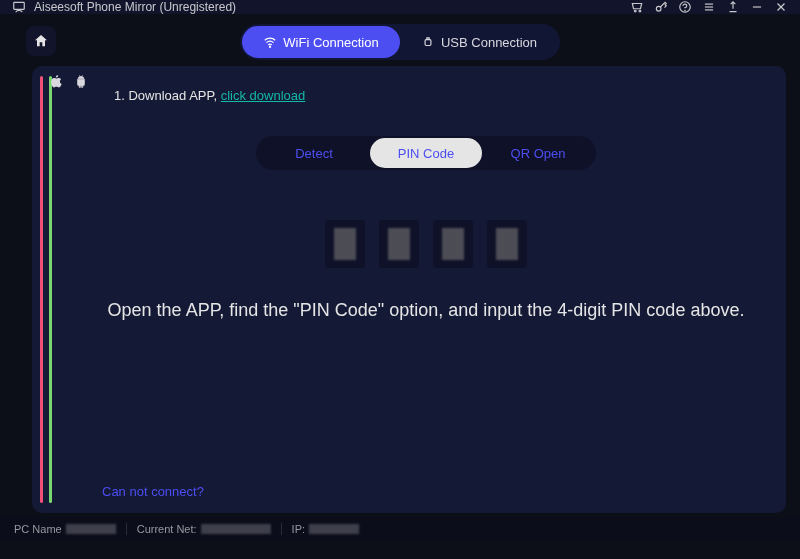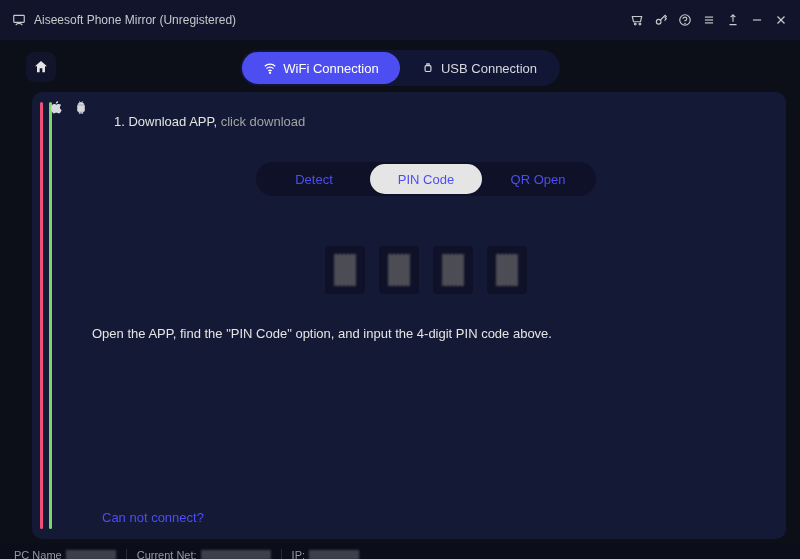--- a/index.html
+++ b/index.html
@@ -1,18 +1,18 @@
 <!DOCTYPE html>
 <html><head>
   <meta charset="utf-8">
   <style>
     * { margin: 0; padding: 0; box-sizing: border-box; font-family: -apple-system, BlinkMacSystemFont, "Segoe UI", Arial, sans-serif; }
     body { background: #0c0e18; width: 800px; height: 559px; overflow: hidden; color: #e5e5e5; }
 
-    .titlebar { height: 40px; background: #12142b; display: flex; align-items: center; padding: 0 12px; font-size: 12px; color: #c8c8cc; }
+    .titlebar { height: 14px; background: #12142b; display: flex; align-items: center; padding: 0 12px; font-size: 12px; color: #c8c8cc; }
     .titlebar-left { display: flex; align-items: center; gap: 8px; }
     .titlebar-right { margin-left: auto; display: flex; align-items: center; gap: 10px; }
     .tb-icon { width: 14px; height: 14px; display:flex; align-items:center; justify-content:center; cursor:pointer; color:#c8c8cc; }
 
     .app { height: calc(559px - 32px - 24px); padding: 14px 14px 0 14px; position: relative; }
 
     .home-btn { position:absolute; left:26px; top:12px; width:30px; height:30px; background:#12142b; border-radius:8px; display:flex; align-items:center; justify-content:center; cursor:pointer; }
 
     .conn-tabs { width:320px; height:36px; background:#111635; border-radius:22px; display:flex; margin: -4px auto 0 auto; align-items:center; padding:2px; }
     .conn-tab { flex:1; height:32px; border-radius:20px; display:flex; align-items:center; justify-content:center; gap:6px; font-size:13px; color:#d8d8de; cursor:pointer; }
@@ -22,31 +22,31 @@
     .panel-wrap { position:absolute; left:32px; right:14px; top:52px; bottom:4px; background:#141935; border-radius:10px; padding:20px 26px 14px 60px; }
 
     .device-rails { position:absolute; left:0; top:10px; bottom:10px; width:40px; display:flex; gap:6px; padding-left:8px; }
     .rail { width:3px; height:100%; border-radius:2px; }
     .rail.pink { background:#f05078; }
     .rail.green { background:#7ad76d; }
     .device-icons { position:absolute; left:18px; top:8px; display:flex; gap:10px; }
     .dev-icon { width:14px; height:14px; color:#d8d8de; }
 
     .instructions { font-size:13px; color:#e5e5e5; line-height:20px; margin-bottom:30px; margin-left:22px; }
-    .instructions .link { color:#a3a3a3; cursor:pointer; }
+    .instructions .link { color:#14b8a6; text-decoration:underline; cursor:pointer; }
 
     .method-tabs { width:340px; height:34px; background:#0f1129; border-radius:18px; display:flex; align-items:flex-end; margin:0 auto 50px auto; padding:2px; font-size:13px; }
     .method-tab { flex:1; height:30px; border-radius:16px; display:flex; align-items:center; justify-content:center; color:#4d4ef2; cursor:pointer; }
     .method-tab.active { background:#e5e5e5; }
 
     .pin-row { display:flex; gap:14px; justify-content:center; margin-bottom:32px; }
     .pin-box { width:40px; height:48px; background:#0f1129; border-radius:4px; display:flex; align-items:center; justify-content:center; }
     .blur { width:22px; height:32px; background:repeating-conic-gradient(#6c6c74 0% 25%, #2d2d36 0% 50%) 50% / 4px 4px; filter:blur(1px); }
 
-    .hint { text-align:left; font-size:13px; color:#e5e5e5; }
+    .hint { text-align:center; font-size:18px; color:#e5e5e5; }
     .cant { position:absolute; bottom:14px; left:70px; font-size:13px; color:#4d4ef2; cursor:pointer; }
 
     .statusbar { height:24px; background:#0b0d1a; display:flex; align-items:center; font-size:11px; color:#9898a0; padding:0 14px; gap:4px; }
     .sb-label { color:#9898a0; }
     .sb-blur { width:50px; height:10px; background:repeating-conic-gradient(#545460 0% 25%, #242430 0% 50%) 50% / 3px 3px; filter:blur(1px); display:inline-block; }
     .sep { width:1px; height:12px; background:#2a2c3a; margin:0 6px; }
   </style>
 </head>
 <body>
 

